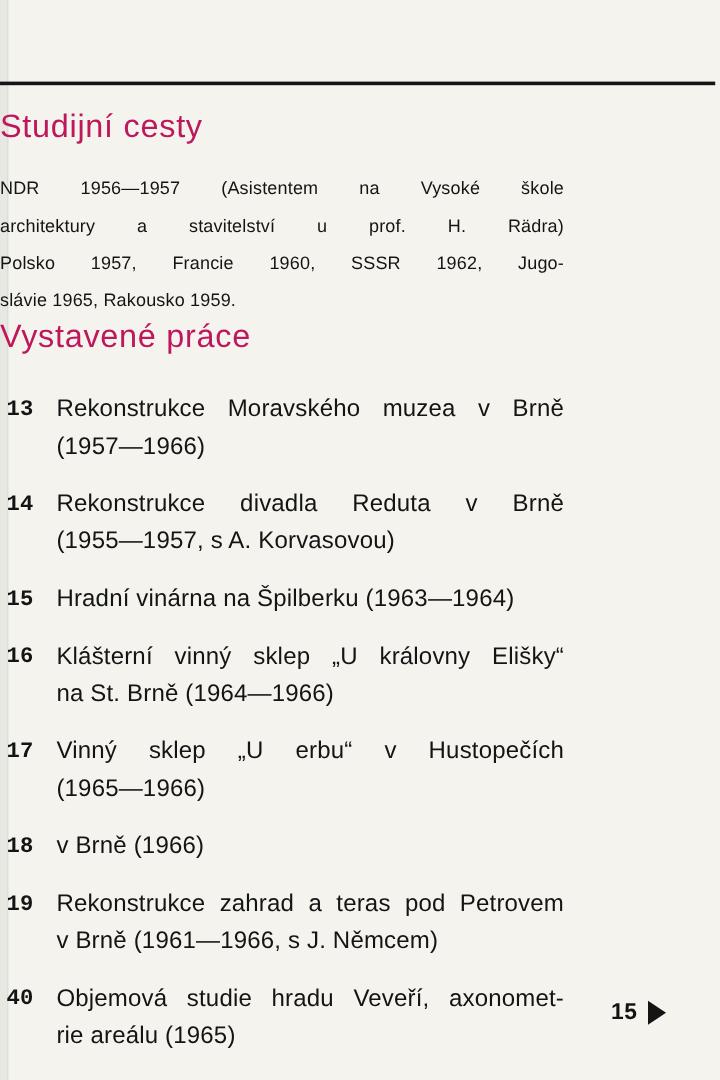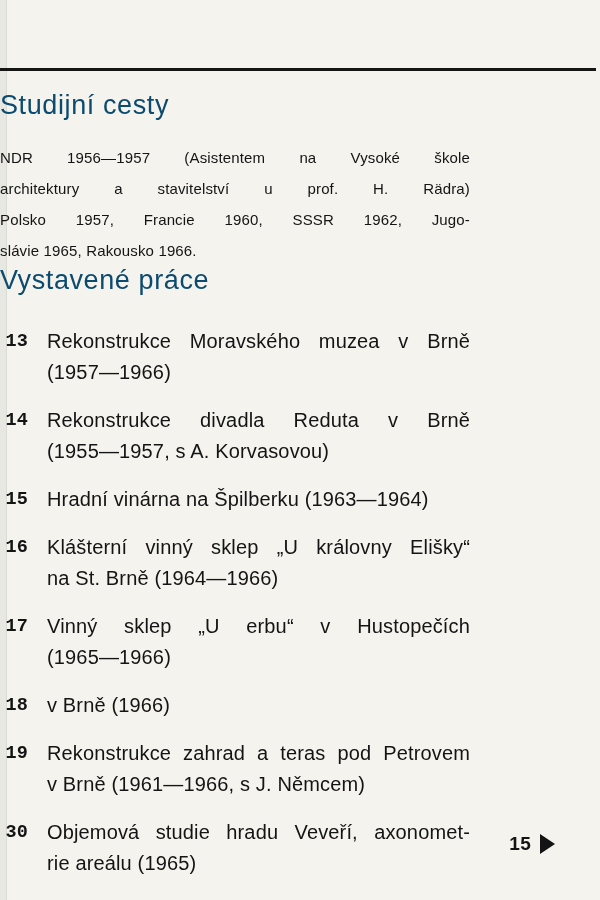--- a/index.html
+++ b/index.html
@@ -53,21 +53,21 @@
     background: #151515;
   }
 
   
   .heading {
     font-size: 27px;
     font-weight: 400;
     letter-spacing: 0.6px;
     line-height: 34px;
     margin: 0;
-    color: #0c4a6e;
+    color: #be185d;
   }
 
   #heading-studijni-cesty {
     position: absolute;
     left: 0;
     top: 88px;
   }
 
   #heading-vystavene-prace {
     position: absolute;
@@ -186,21 +186,21 @@
   <div class="scan-edge-left2"></div>
   <div class="scan-edge-left"></div>
   <div class="top-rule"></div>
 
   <h2 class="heading" id="heading-studijni-cesty">Studijní cesty</h2>
 
   <p class="intro" id="intro-paragraph">
       <span class="line">NDR 1956—1957 (Asistentem na Vysoké škole</span>
       <span class="line">architektury a stavitelství u prof. H. Rädra)</span>
       <span class="line">Polsko 1957, Francie 1960, SSSR 1962, Jugo-</span>
-      <span class="line last">slávie 1965, Rakousko 1966.</span>
+      <span class="line last">slávie 1965, Rakousko 1959.</span>
     </p>
 
   <h2 class="heading" id="heading-vystavene-prace">Vystavené práce</h2>
 
   <ol class="works" id="works-list">
       <li class="work-item">
         <span class="work-num">13</span>
         <span class="work-text">
           <span class="line">Rekonstrukce Moravského muzea v Brně</span>
           <span class="line last">(1957—1966)</span>
@@ -240,21 +240,21 @@
         </span>
       </li>
       <li class="work-item">
         <span class="work-num">19</span>
         <span class="work-text">
           <span class="line">Rekonstrukce zahrad a teras pod Petrovem</span>
           <span class="line last">v Brně (1961—1966, s J. Němcem)</span>
         </span>
       </li>
       <li class="work-item">
-        <span class="work-num">30</span>
+        <span class="work-num">40</span>
         <span class="work-text">
           <span class="line">Objemová studie hradu Veveří, axonomet-</span>
           <span class="line last">rie areálu (1965)</span>
         </span>
       </li>
     </ol>
 
   <div class="footer">
     <span class="page-number">15</span>
     <span class="next-arrow"></span>

